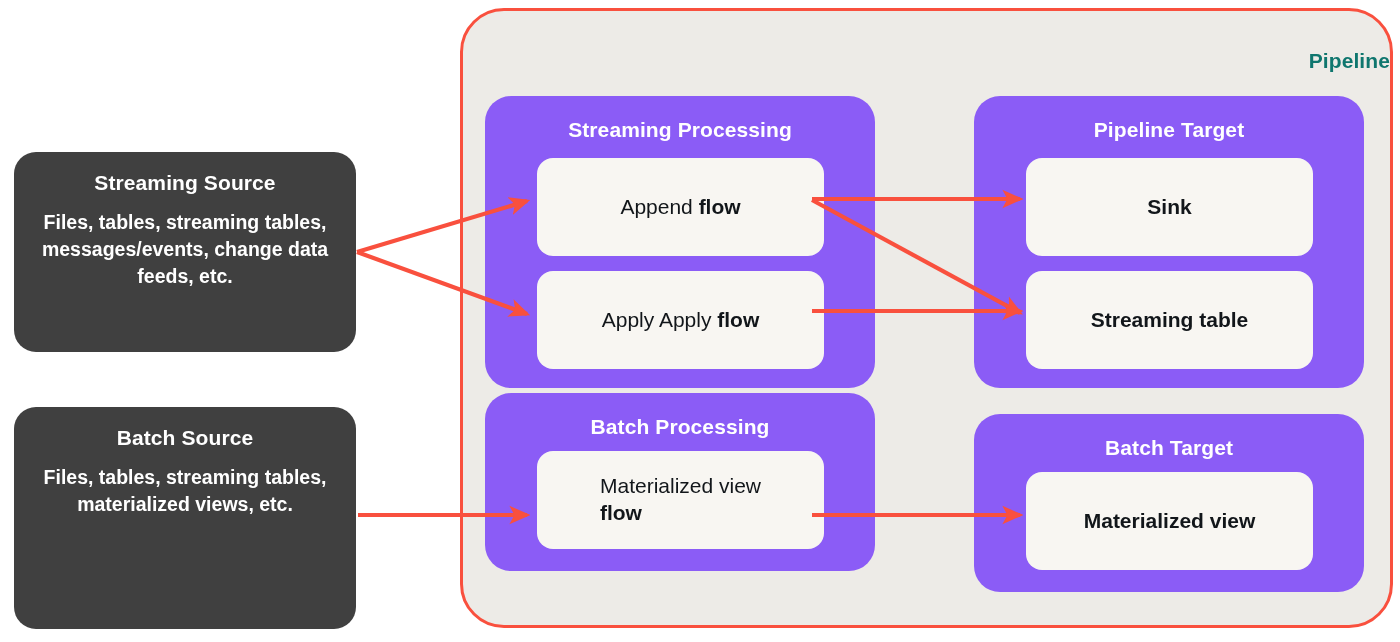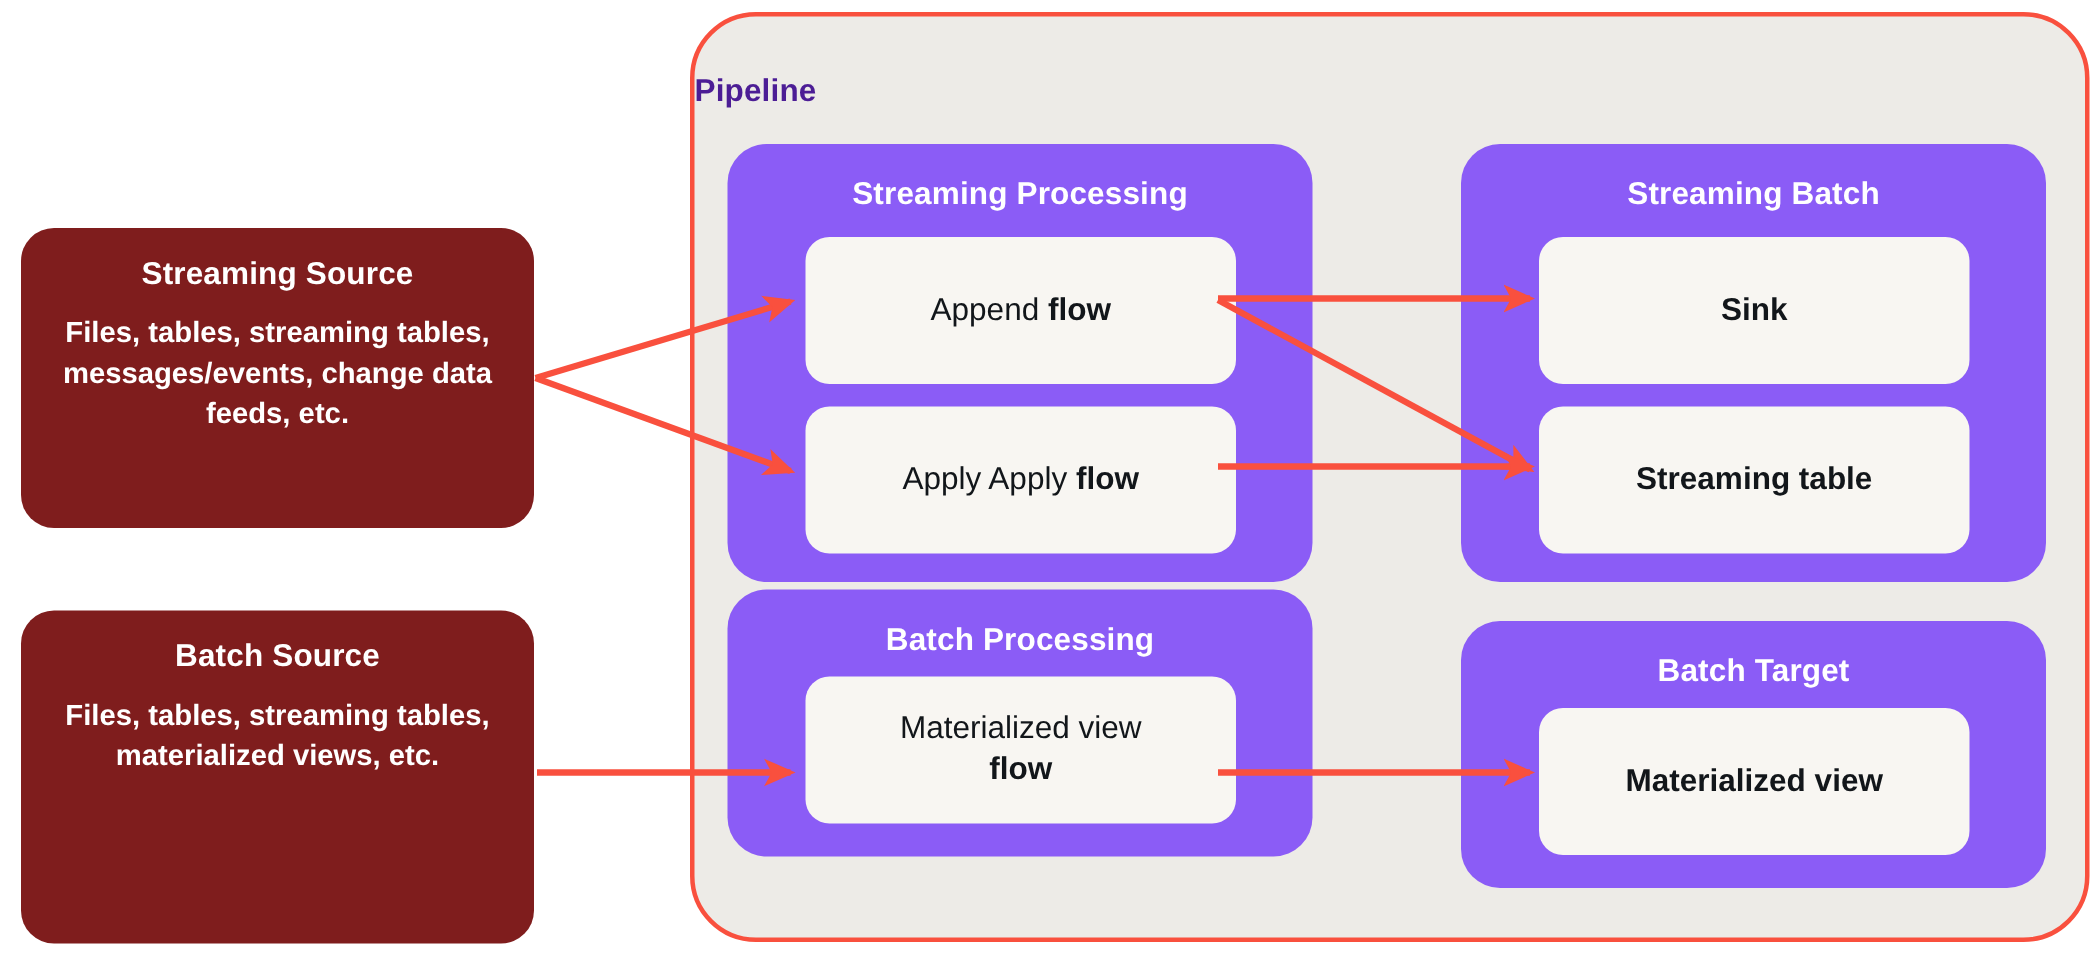--- a/index.html
+++ b/index.html
@@ -15,21 +15,21 @@
     position: relative;
     width: 1400px;
     height: 642px;
     background: #ffffff;
     overflow: hidden;
   }
 
   
   .source-box {
     position: absolute;
-    background: #7f1d1d;
+    background: #404040;
     border-radius: 22px;
     box-sizing: border-box;
     display: flex;
     flex-direction: column;
     align-items: center;
     color: #ffffff;
     padding: 18px 14px 14px 14px;
   }
   .source-title {
     font-size: 21px;
@@ -72,24 +72,24 @@
     background: #EDEBE7;
     border: 3px solid #F9503E;
     border-radius: 44px;
     box-sizing: border-box;
   }
   #pipeline-title {
     position: absolute;
     left: 0;
     right: 0;
     top: 38px;
-    text-align: left;
-    font-size: 21px;
-    font-weight: bold;
-    color: #4c1d95;
+    text-align: right;
+    font-size: 21px;
+    font-weight: bold;
+    color: #0f766e;
     letter-spacing: 0.1px;
   }
 
   
   .group-box {
     position: absolute;
     background: #8b5cf6;
     border-radius: 26px;
     box-sizing: border-box;
   }
@@ -112,21 +112,20 @@
 
   
   .node {
     position: absolute;
     background: #F8F6F2;
     border-radius: 16px;
     box-sizing: border-box;
     display: flex;
     align-items: center;
     justify-content: center;
-    text-align: center;
     font-size: 21px;
     color: #12161A;
     line-height: 1.28;
     padding: 4px 10px;
   }
   .node b { font-weight: bold; }
   .node.strong { font-weight: bold; }
 
   
   #node-append-flow       { left: 52px; top: 62px;  width: 287px; height: 98px; }
@@ -172,21 +171,21 @@
       <div class="node" id="node-append-flow">
         <span><span>Append </span><b>flow</b></span>
       </div>
 
       <div class="node" id="node-apply-change-flow">
         <span><span>Apply Apply </span><b>flow</b></span>
       </div>
     </div>
 
     <div class="group-box" id="streaming-target">
-      <div class="group-title">Streaming Batch</div>
+      <div class="group-title">Pipeline Target</div>
 
       <div class="node strong" id="node-sink">
         <span>Sink</span>
       </div>
 
       <div class="node strong" id="node-streaming-table">
         <span>Streaming table</span>
       </div>
     </div>
 

